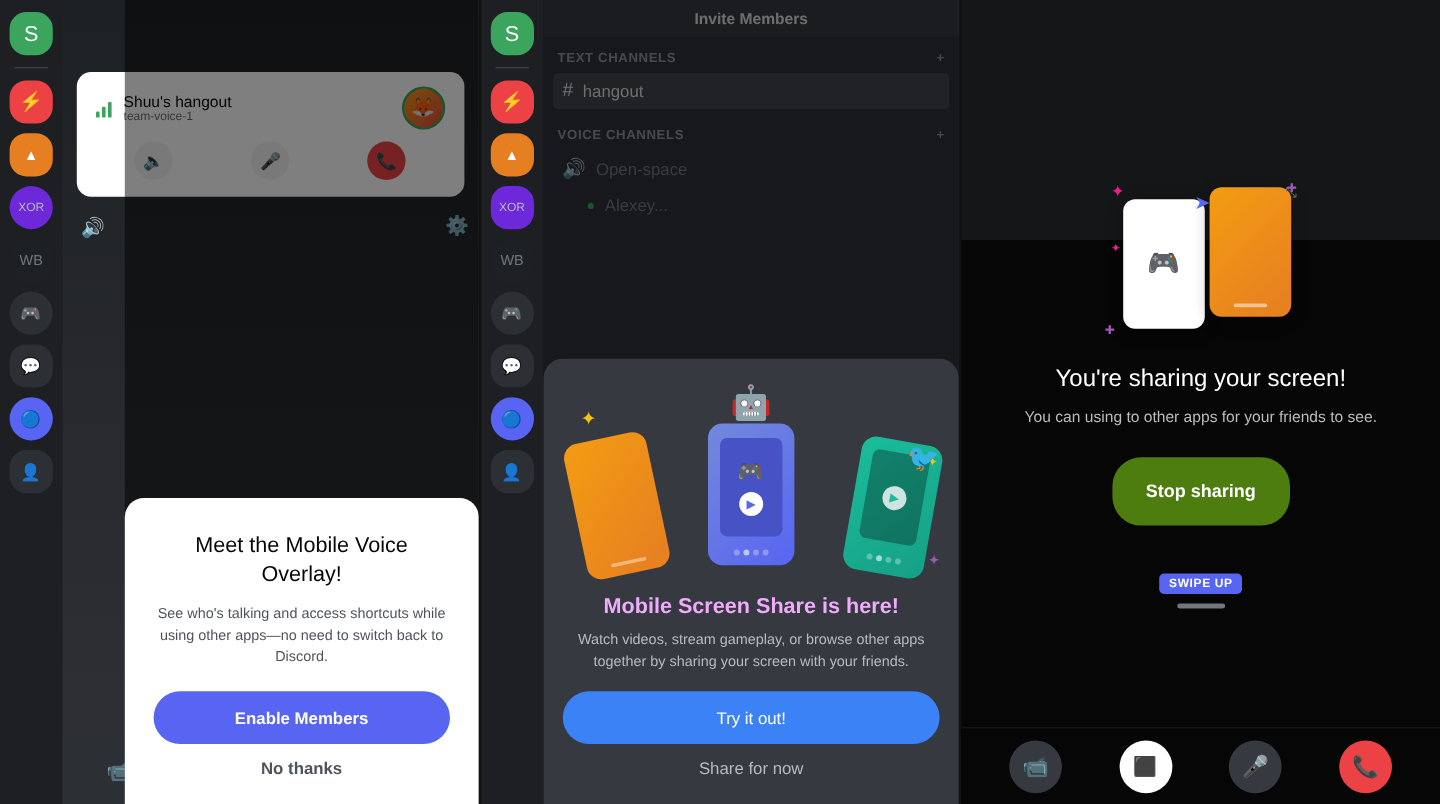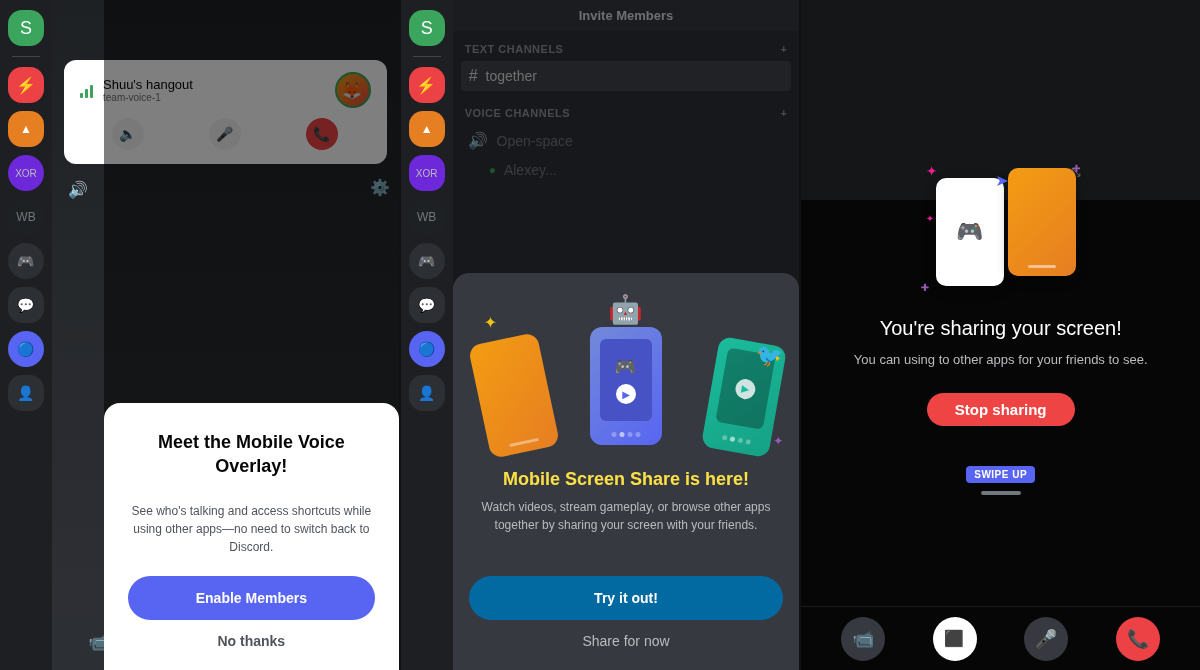--- a/index.html
+++ b/index.html
@@ -174,23 +174,23 @@
     .modal-card {
       background: #fff;
       border-radius: 16px 16px 0 0;
       width: 100%;
       padding: 28px 24px 20px;
       text-align: center;
     }
 
     .modal-title {
       font-size: 18px;
-      font-weight: 700;
+      font-weight: 400;
       color: #060607;
-      margin-bottom: 24px;
+      margin-bottom: 12px;
       line-height: 1.3;
     }
 
     .modal-desc {
       font-size: 12px;
       color: #4f545c;
       line-height: 1.5;
       margin-bottom: 20px;
     }
 
@@ -318,43 +318,42 @@
       margin-bottom: 16px;
       display: flex;
       align-items: center;
       justify-content: center;
       position: relative;
     }
 
     .panel2-title {
       font-size: 18px;
       font-weight: 800;
-      color: #fde047;
+      color: #f0abfc;
       margin-bottom: 8px;
     }
 
     .panel2-desc {
       font-size: 12px;
       color: #b9bbbe;
       line-height: 1.5;
       margin-bottom: 16px;
     }
 
     .btn-primary-dark {
       width: 100%;
       padding: 14px;
-      background: #0369a1;
+      background: #3b82f6;
       color: white;
       border: none;
       border-radius: 28px;
       font-size: 14px;
-      font-weight: 700;
+      font-weight: 400;
       cursor: pointer;
       margin-bottom: 12px;
-      margin-top: 26px;
     }
 
     .btn-text-light {
       background: none;
       border: none;
       color: #b9bbbe;
       font-size: 14px;
       cursor: pointer;
       font-weight: 500;
     }
@@ -401,25 +400,25 @@
       font-size: 13px;
       color: #b9bbbe;
       text-align: center;
       line-height: 1.5;
       margin-bottom: 24px;
       z-index: 2;
       padding: 0 30px;
     }
 
     .stop-sharing-btn {
-      background: #ef4444;
+      background: #4d7c0f;
       color: #fff;
       border: none;
       border-radius: 24px;
-      padding: 8px 28px;
+      padding: 20px 28px;
       font-size: 15px;
       font-weight: 600;
       cursor: pointer;
       z-index: 2;
       margin-bottom: 40px;
     }
 
     .swipe-up-badge {
       background: #5865f2;
       color: white;
@@ -580,21 +579,21 @@
     <div class="panel2-channel-list">
       <div class="invite-bar">Invite Members</div>
 
       <div class="channel-section">
         <div class="channel-section-header">
           <span>TEXT CHANNELS</span>
           <span>+</span>
         </div>
         <div class="channel-item active">
           <span class="ch-icon">#</span>
-          <span>together</span>
+          <span>hangout</span>
         </div>
       </div>
 
       <div class="channel-section">
         <div class="channel-section-header">
           <span>VOICE CHANNELS</span>
           <span>+</span>
         </div>
         <div class="channel-item">
           <span class="ch-icon">🔊</span>

